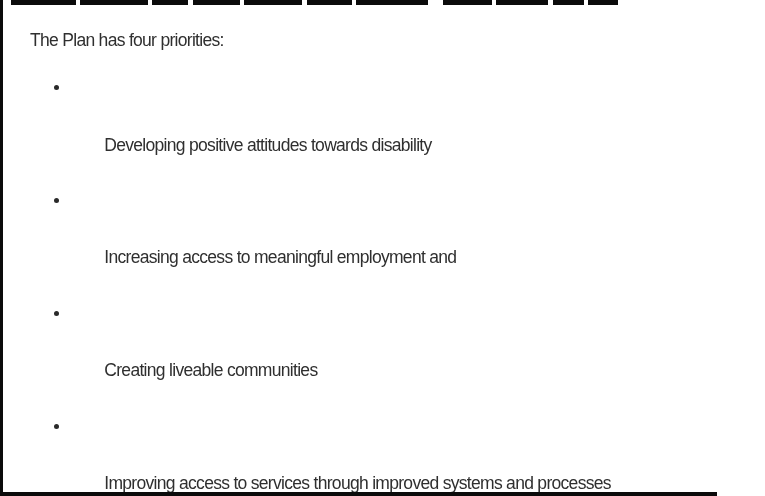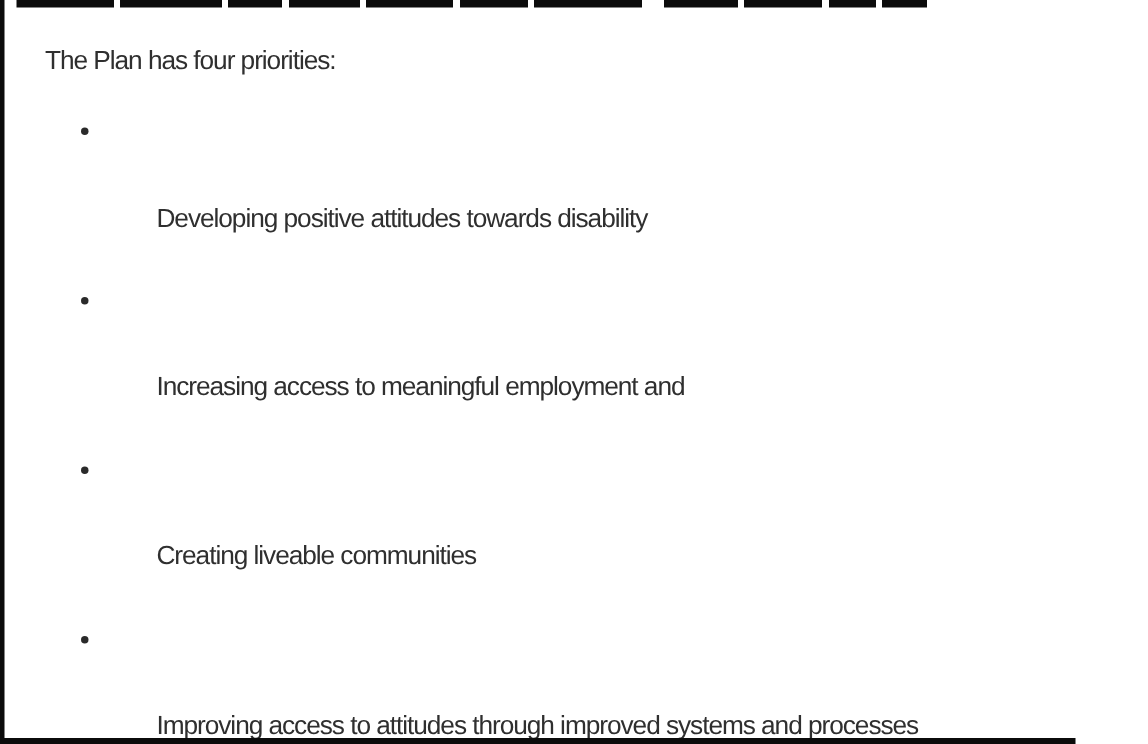--- a/index.html
+++ b/index.html
@@ -97,21 +97,21 @@
       <li class="bullet-item">
         <span class="bullet-dot"></span>
         <span>Increasing access to meaningful employment and</span>
       </li>
       <li class="bullet-item">
         <span class="bullet-dot"></span>
         <span>Creating liveable communities</span>
       </li>
       <li class="bullet-item">
         <span class="bullet-dot"></span>
-        <span>Improving access to attitudes through improved systems and processes</span>
+        <span>Improving access to services through improved systems and processes</span>
       </li>
     </ul>
 
   </div>
 
   <div class="border-left"></div>
   <div class="border-right"></div>
   <div class="border-bottom"></div>
 
 </div>

